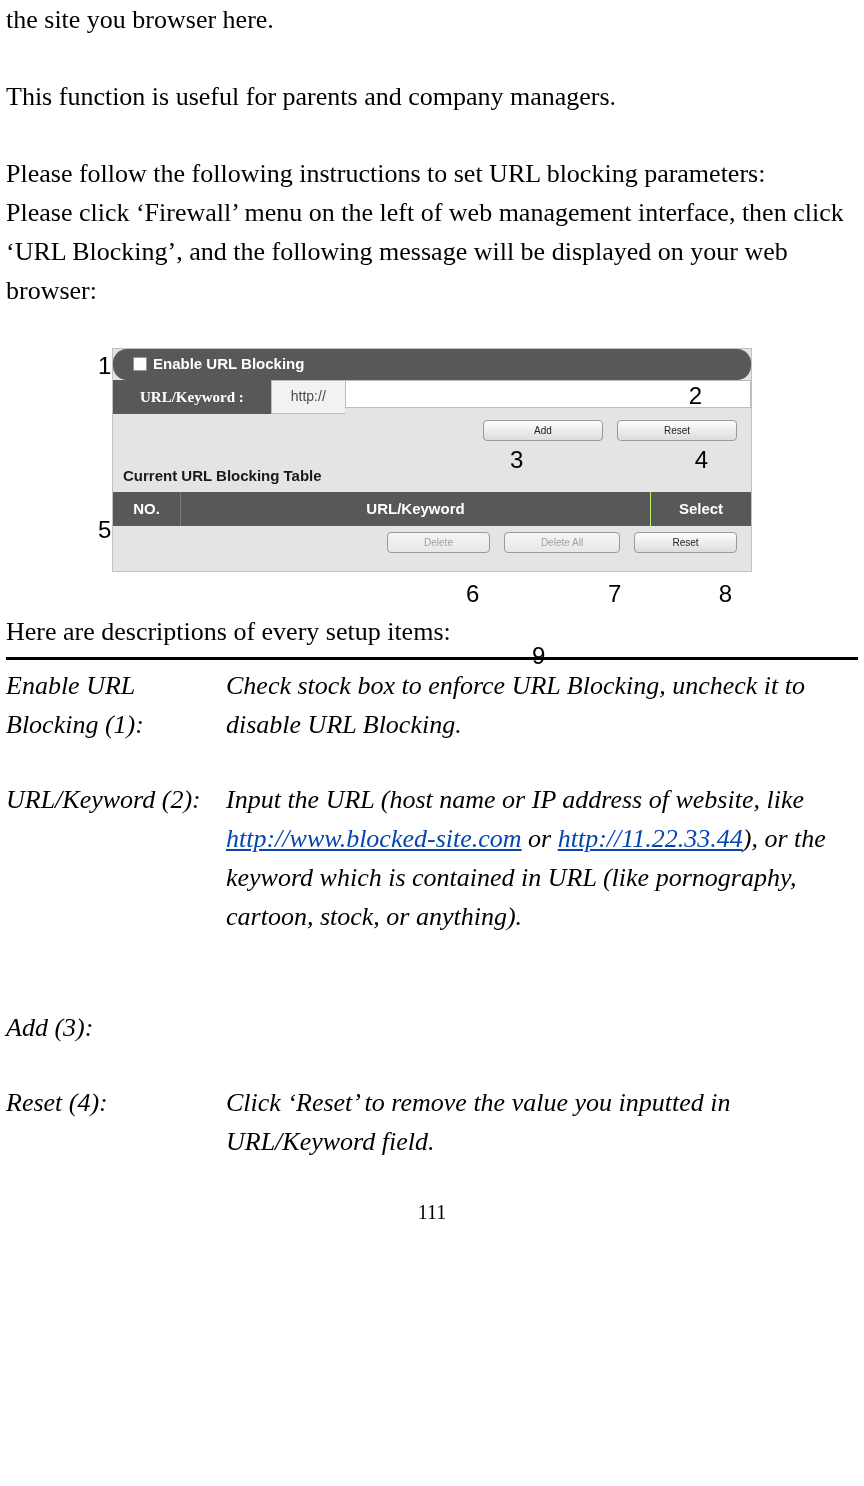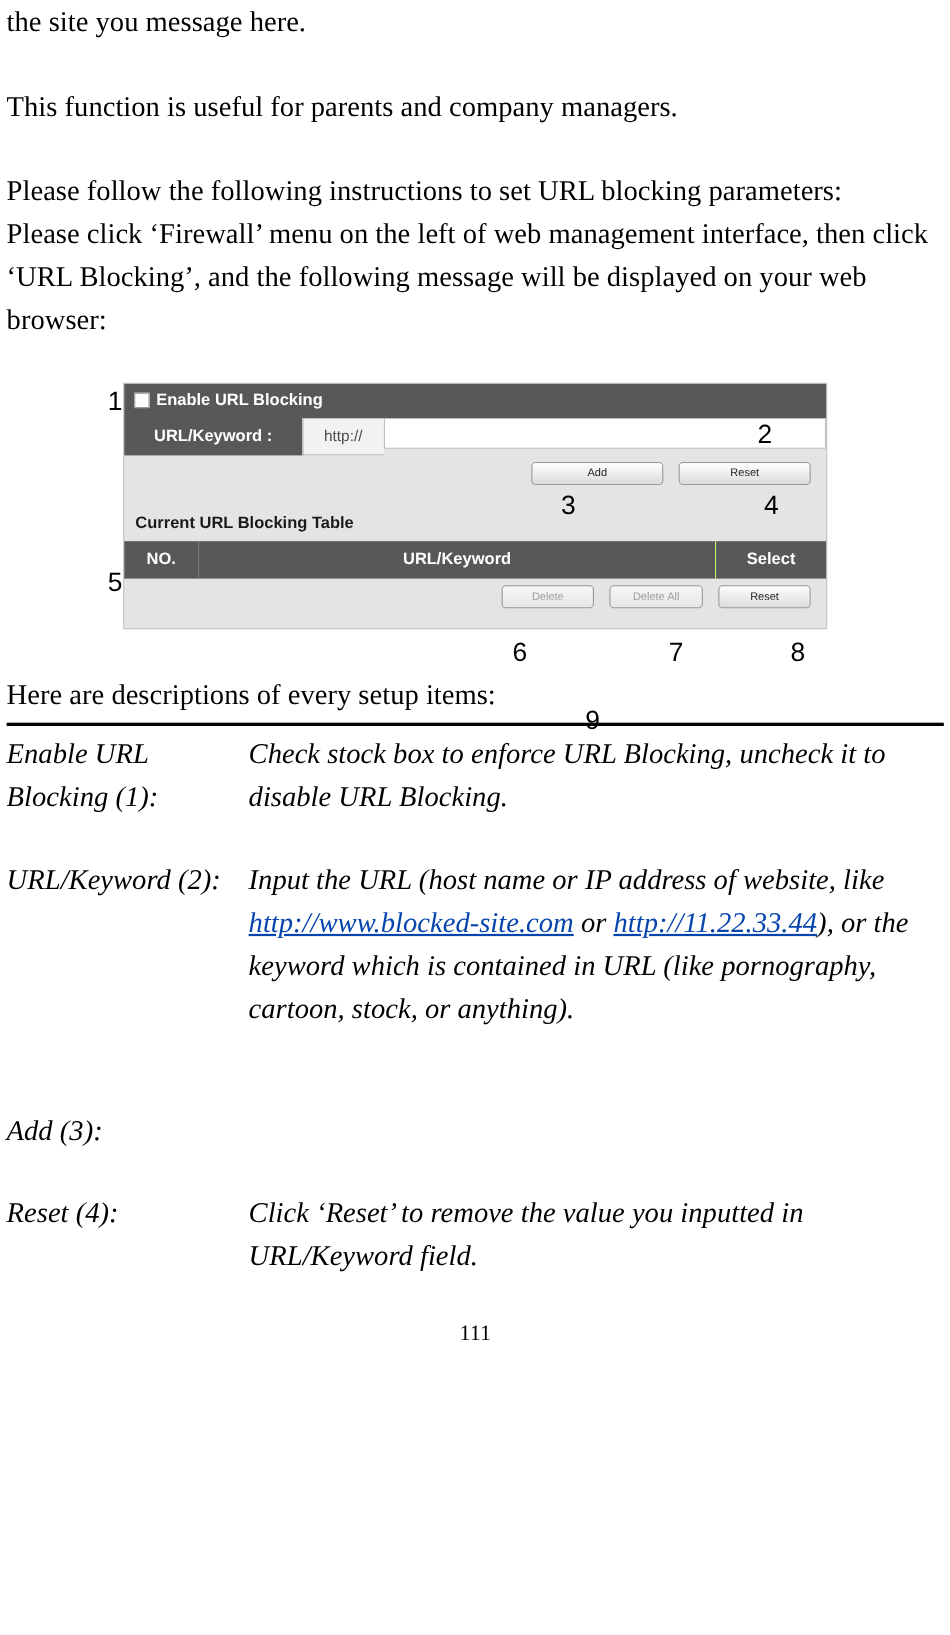--- a/index.html
+++ b/index.html
@@ -24,40 +24,42 @@
       border: 1px solid #c2c2c2;
       font-family: Arial, Helvetica, sans-serif;
       font-size: 15px;
       font-weight: bold;
       color: #1a1a1a;
       padding-bottom: 14px;
     }
     .enable-row {
       background: #585858;
       color: #fff;
-      padding: 4px 9px;
+      padding: 4px 20px;
       display: flex;
       align-items: center;
       gap: 6px;
+      border-radius: 14px;
     }
     .enable-row input[type="checkbox"] {
       width: 14px; height: 14px;
       background: #fff;
       border: 1px solid #999;
       appearance: none;
     }
     .urlkey-row { display: flex; align-items: stretch; margin-top: 0; }
     .urlkey-label {
       background: #585858;
       color: #fff;
       padding: 6px 27px;
       min-width: 128px;
       display: flex;
       align-items: center;
       justify-content: flex-end;
+      font-family: Liberation Serif, serif;
     }
     .urlkey-prefix {
       background: #f2f2f2;
       border: 1px solid #bdbdbd;
       border-right: none;
       padding: 4px 19px;
       font-weight: normal;
       color: #4a4a4a;
       font-size: 14px;
       display: flex;
@@ -84,21 +86,21 @@
       border-radius: 4px;
       padding: 4px 0;
       width: 120px;
       text-align: center;
       font-weight: normal;
       font-size: 10px;
       font-family: Arial, sans-serif;
       color: #222;
       cursor: pointer;
     }
-    .ui-btn.small { width: 84px; }
+    .ui-btn.small { width: 103px; }
     .ui-btn.disabled {
       color: #a0a0a0;
       background: linear-gradient(#f5f5f5, #e7e7e7);
       cursor: default;
     }
     .ui-btn.caps { text-transform: none; }
     .section-title {
       padding: 20px 0 4px 10px;
       font-weight: bold;
       font-family: Arial, sans-serif;
@@ -126,21 +128,21 @@
     .item-row { display: flex; margin-bottom: 36px; font-style: italic; font-size: 26px; }
     .item-label { width: 220px; flex-shrink: 0; }
     .item-desc { flex: 1; }
     .item-desc a { color: #0645ad; text-decoration: underline; }
     .page-num { text-align: center; font-size: 20px; margin-top: 30px; }
     .spacer { height: 36px; }
   </style>
 </head>
 <body>
 
-<p class="doc-text para">the site you message here.</p>
+<p class="doc-text para">the site you browser here.</p>
 <p class="doc-text para">This function is useful for parents and company managers.</p>
 <p class="doc-text">Please follow the following instructions to set URL blocking parameters:</p>
 <p class="doc-text para">Please click ‘Firewall’ menu on the left of web management interface, then click ‘URL Blocking’, and the following message will be displayed on your web browser:</p>
 
 <div class="screenshot-wrapper">
 
   <div class="screenshot">
     <div class="enable-row">
       <input type="checkbox" style="">
       <span>Enable URL Blocking</span>
@@ -160,21 +162,21 @@
     <div class="section-title">Current URL Blocking Table</div>
 
     <div class="table-header">
       <div class="th no">NO.</div>
       <div class="th url">URL/Keyword</div>
       <div class="th sel">Select</div>
     </div>
 
     <div class="btn-row">
       <button class="ui-btn small disabled">Delete</button>
-      <button class="ui-btn disabled" style="width:85px">Delete All</button>
+      <button class="ui-btn disabled" style="width:116px">Delete All</button>
       <button class="ui-btn small">Reset</button>
     </div>
 
   </div>
 
   <div class="callout" style="left:-14px; top:0px;">1</div>
   <div class="callout" style="right:50px; top:30px;">2</div>
   <div class="callout" style="left:398px; top:94px;">3</div>
   <div class="callout" style="right:44px; top:94px;">4</div>
   <div class="callout" style="left:-14px; top:164px;">5</div>

